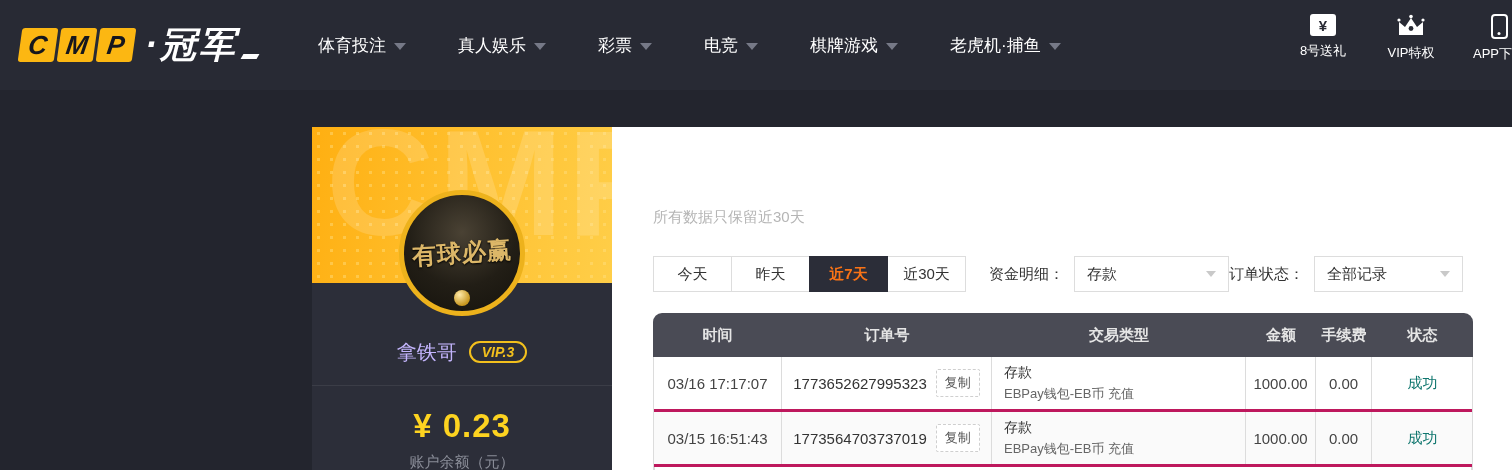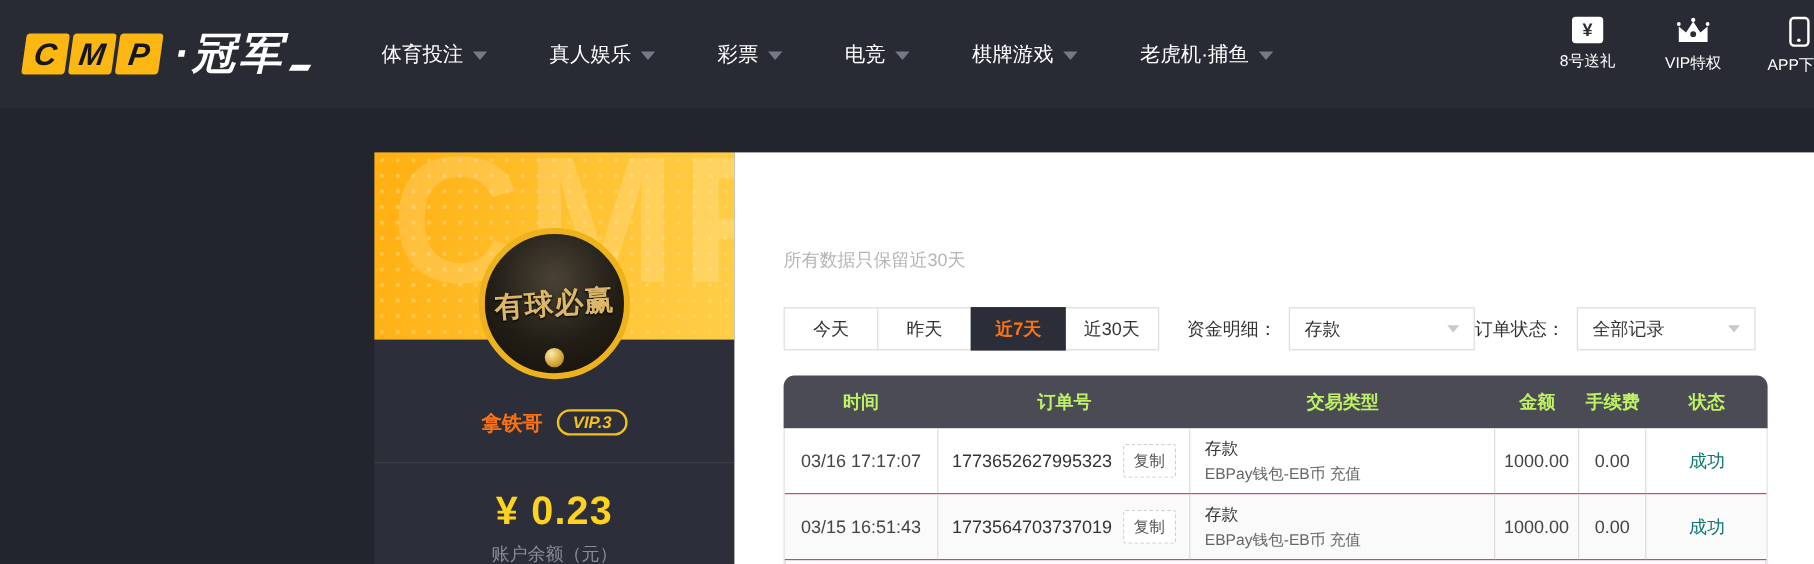--- a/index.html
+++ b/index.html
@@ -82,21 +82,21 @@
   }
   .avatar .ball {
     position:absolute; bottom:5px; left:50%; transform:translateX(-50%);
     width:16px; height:16px; border-radius:50%;
     background:radial-gradient(circle at 35% 30%, #ffeaa9, #c8971f 70%);
   }
   .user-row {
     position:absolute; top:211px; left:0; width:100%; height:28px;
     display:flex; align-items:center; justify-content:center; gap:12px;
   }
-  .username { color:#f97316; font-size:17px; font-weight:700; }
+  .username { color:#c4b5fd; font-size:20px; font-weight:400; }
   .vip-badge {
     border:2px solid #f3c01d; border-radius:14px; padding:1px 11px;
     color:#f3c01d; font:italic 800 14px "Liberation Sans",sans-serif;
   }
   .side-divider { position:absolute; top:258px; left:0; width:100%; border-top:1px solid #3b3d47; }
   .balance {
     position:absolute; top:280px; width:100%; text-align:center;
     color:#fdd320; font-size:33px; font-weight:600; letter-spacing:1px;
   }
   .balance-label {
@@ -138,26 +138,26 @@
   }
 
   
   .table { position:absolute; left:41px; top:186px; width:820px; }
   .thead {
     display:grid; grid-template-columns:129px 210px 254px 70px 56px 101px;
     height:44px; background:#4a4b55; border-radius:9px 9px 0 0;
   }
   .th {
     display:flex; align-items:center; justify-content:center;
-    color:#bef264; font-size:15px; font-weight:700;
+    color:#e5e5e5; font-size:15px; font-weight:700;
   }
   .tbody { border:1px solid #dcdcdc; border-top:none; }
   .trow {
     display:grid; grid-template-columns:128px 210px 254px 70px 56px 101px;
-    height:55px; border-bottom:1px solid #be185d; background:#ffffff;
+    height:55px; border-bottom:3px solid #be185d; background:#ffffff;
   }
   .trow.alt { background:#fafafa; }
   .trow:last-child { border-bottom:none; }
   .td {
     display:flex; align-items:center; justify-content:center;
     font-size:15px; color:#444444; border-right:1px solid #dcdcdc;
   }
   .td:last-child { border-right:none; }
   .td.order { gap:9px; color:#333333; }
   .copy-btn {

